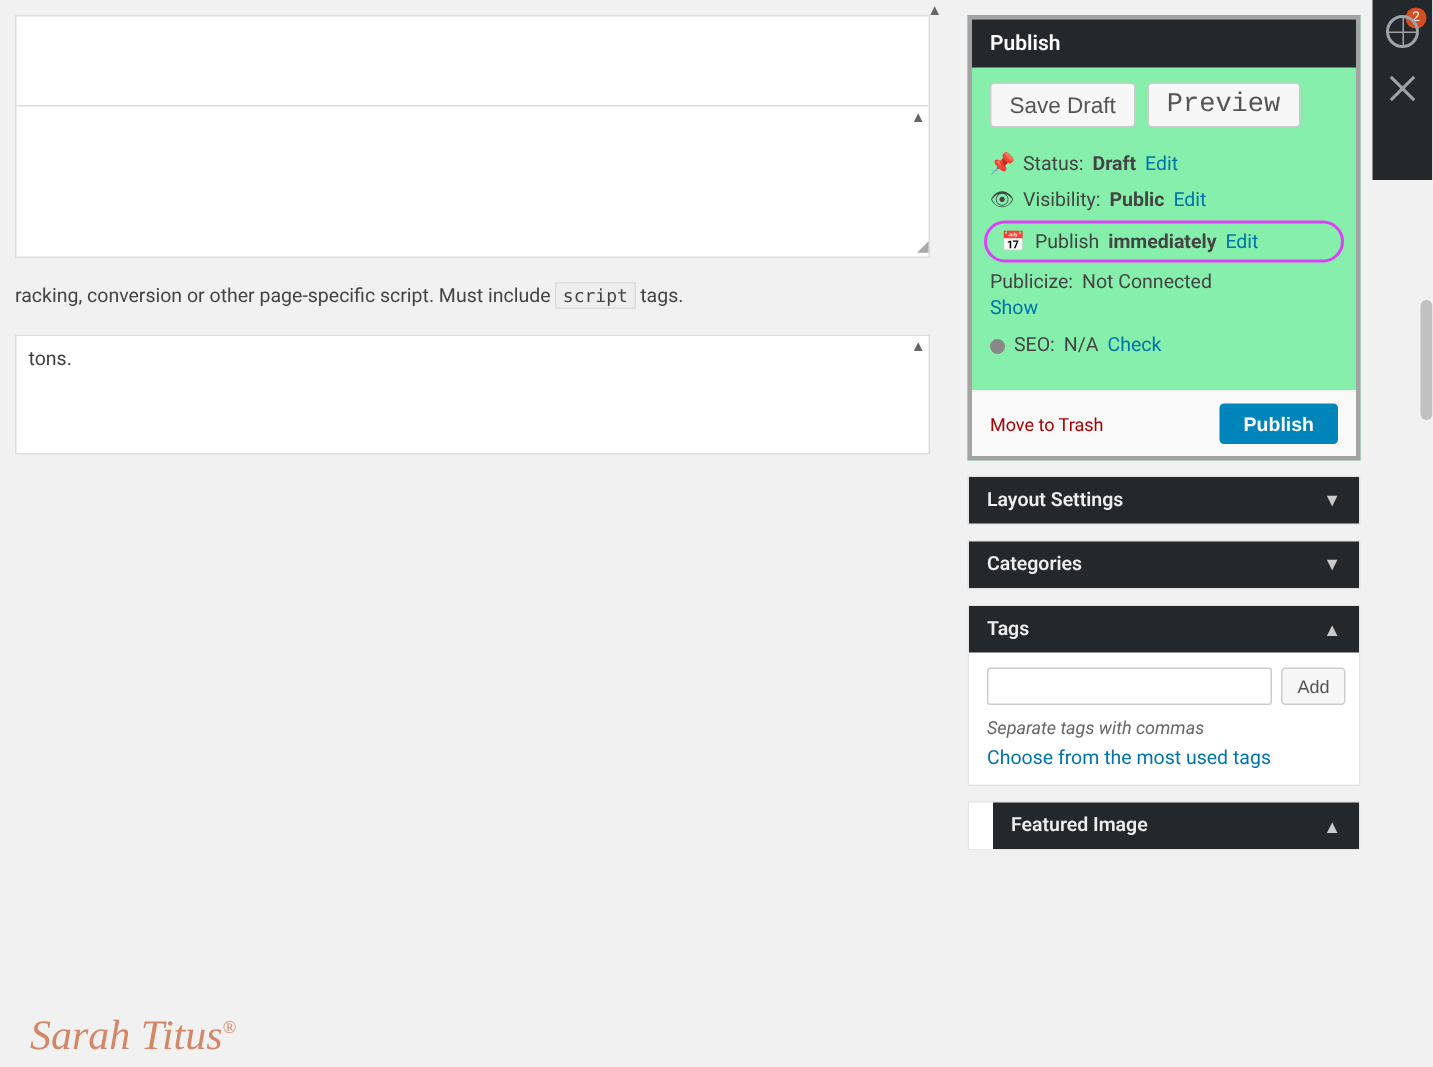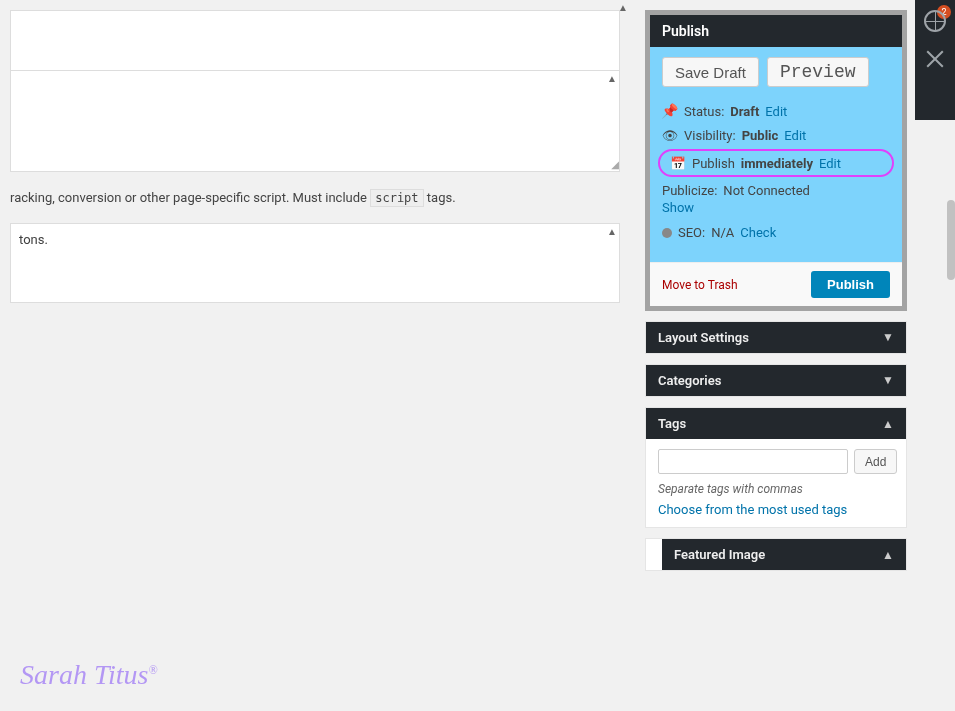--- a/index.html
+++ b/index.html
@@ -85,25 +85,25 @@
     }
 
     .buttons-text {
       padding: 8px;
       color: #404040;
       font-size: 13px;
     }
 
     .sarah-titus-logo {
       position: absolute;
-      bottom: 20px;
+      bottom: 4px;
       left: 20px;
       font-family: Georgia, serif;
       font-size: 28px;
-      color: #8b5cf6;
+      color: #c2410c;
       opacity: 0.6;
       font-style: italic;
     }
 
     .sarah-titus-logo sup {
       font-size: 12px;
     }
 
     
     .sidebar {
@@ -200,22 +200,22 @@
       width: 100%;
       height: 2px;
       background: #9ea3a8;
     }
 
     .x-icon::before { transform: rotate(45deg); }
     .x-icon::after { transform: rotate(-45deg); }
 
     
     .publish-panel {
-      background: #7dd3fc;
-      border: 5px solid #a3a3a3;
+      background: #86efac;
+      border: 3px solid #a3a3a3;
       margin: 10px 10px 10px 10px;
     }
 
     .panel-header {
       background: #23282d;
       color: #fff;
       padding: 8px 12px;
       font-size: 14px;
       font-weight: 600;
     }

